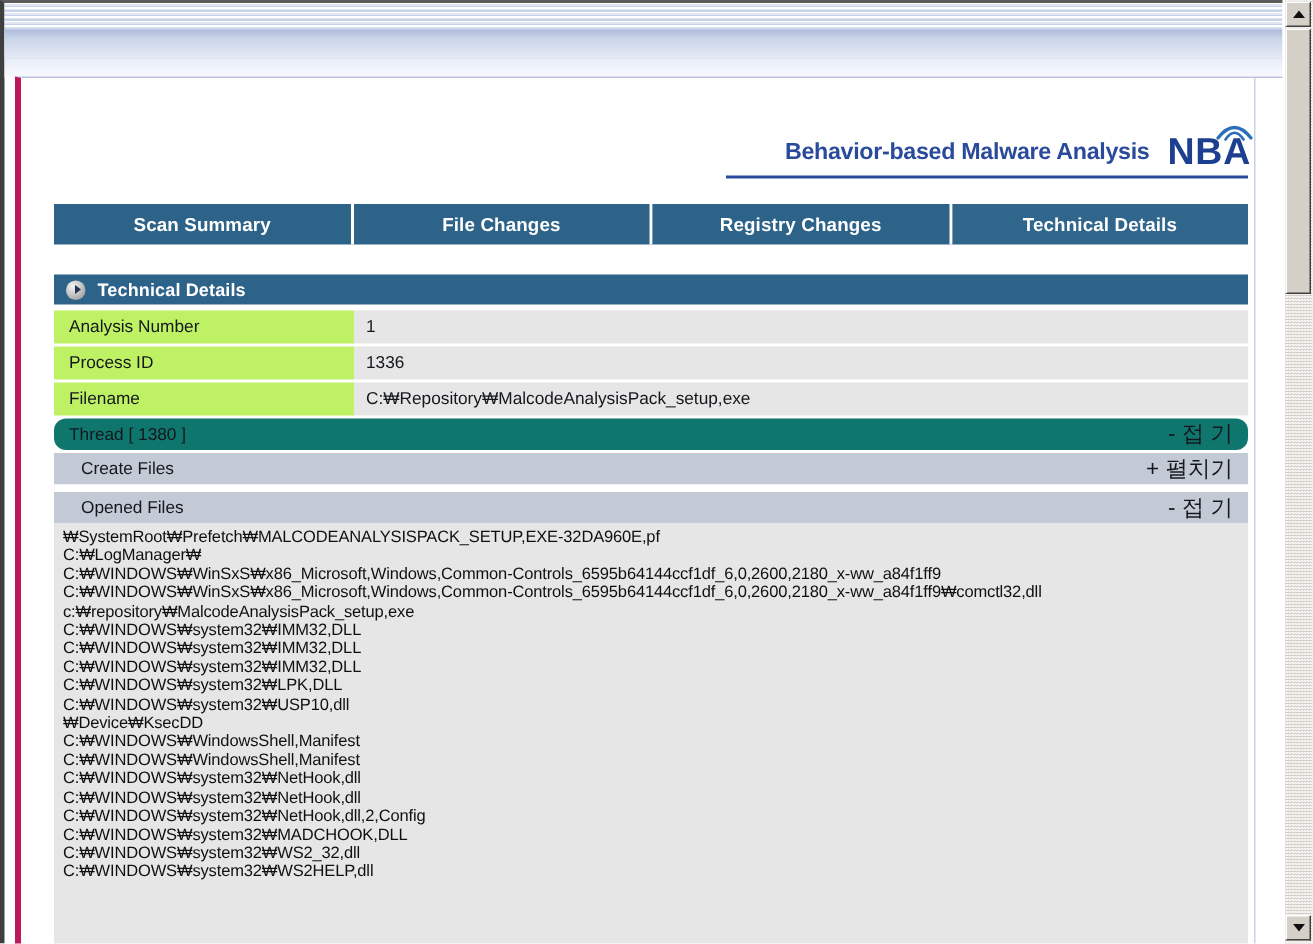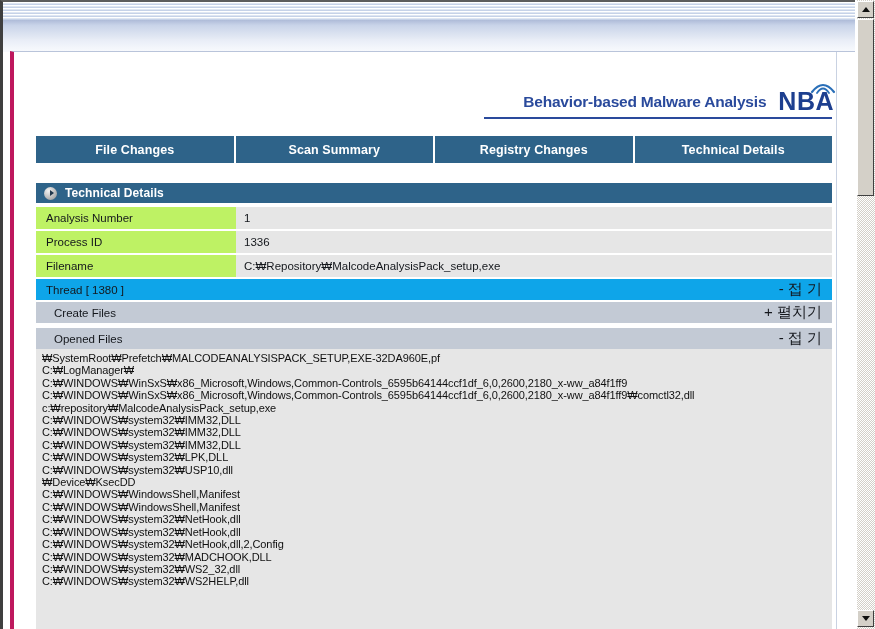--- a/index.html
+++ b/index.html
@@ -221,29 +221,30 @@
     box-sizing: border-box;
   }
 
   
   .thread-bar {
     position: absolute;
     left: 22px;
     top: 227px;
     width: 796px;
     height: 21px;
-    background: #0ea5e9;
+    background: #0f766e;
     display: flex;
     align-items: center;
     justify-content: space-between;
     padding: 0 10px;
     box-sizing: border-box;
     font-size: 11.5px;
     color: #14171c;
     cursor: pointer;
+    border-radius: 8px;
   }
   .toggle-link {
     font-size: 15px;
     color: #14171c;
     cursor: pointer;
     white-space: nowrap;
   }
 
   
   .body-split {
@@ -390,22 +391,22 @@
         <svg class="brand-arc" viewBox="0 0 26 16">
           <path d="M2 14 Q13 0 24 14" stroke="#2a6fb8" stroke-width="2.2" fill="none" stroke-linecap="round"></path>
           <path d="M7 15 Q13 6 19 15" stroke="#2a6fb8" stroke-width="1.8" fill="none" stroke-linecap="round"></path>
         </svg>
         <div class="brand-nba">NBA</div>
       </div>
     </div>
     <div class="brand-underline"></div>
 
     <div class="tab-bar">
+      <div class="tab">Scan Summary</div>
       <div class="tab">File Changes</div>
-      <div class="tab">Scan Summary</div>
       <div class="tab">Registry Changes</div>
       <div class="tab active">Technical Details</div>
     </div>
 
     <div class="section-head">
       <span class="bullet-icon"></span>
       <span class="section-title">Technical Details</span>
     </div>
 
     <div class="info-table">

